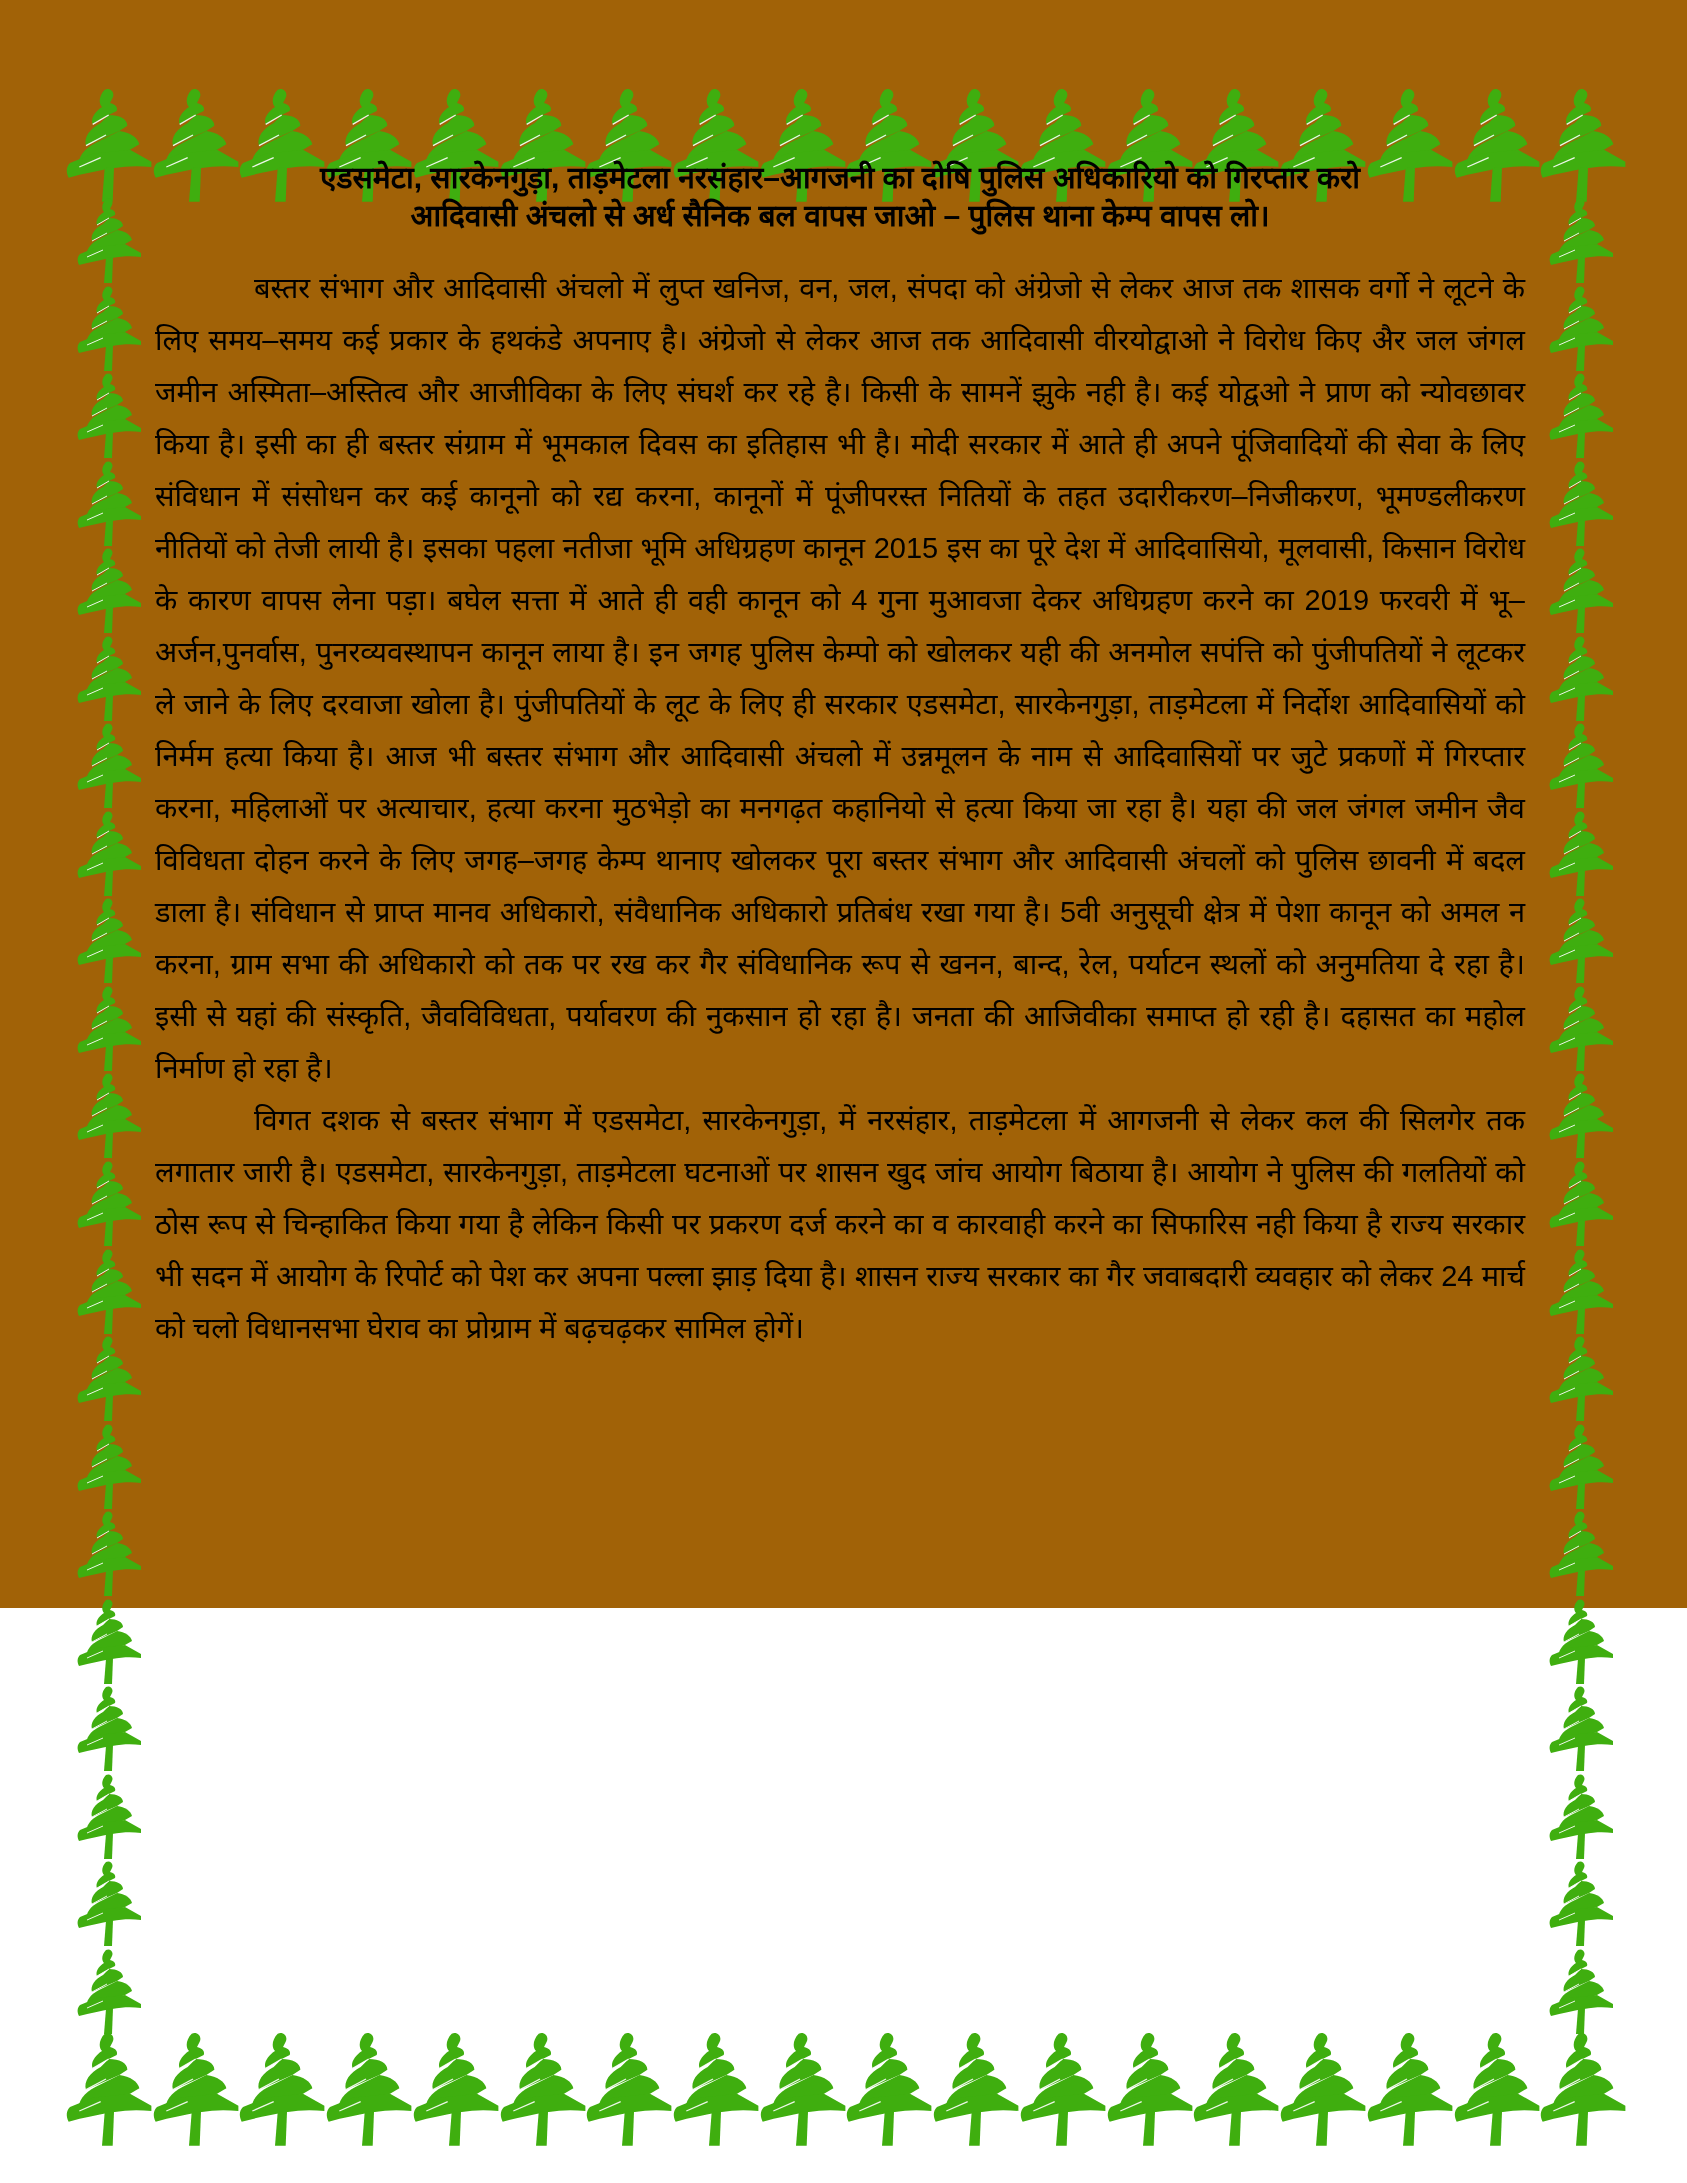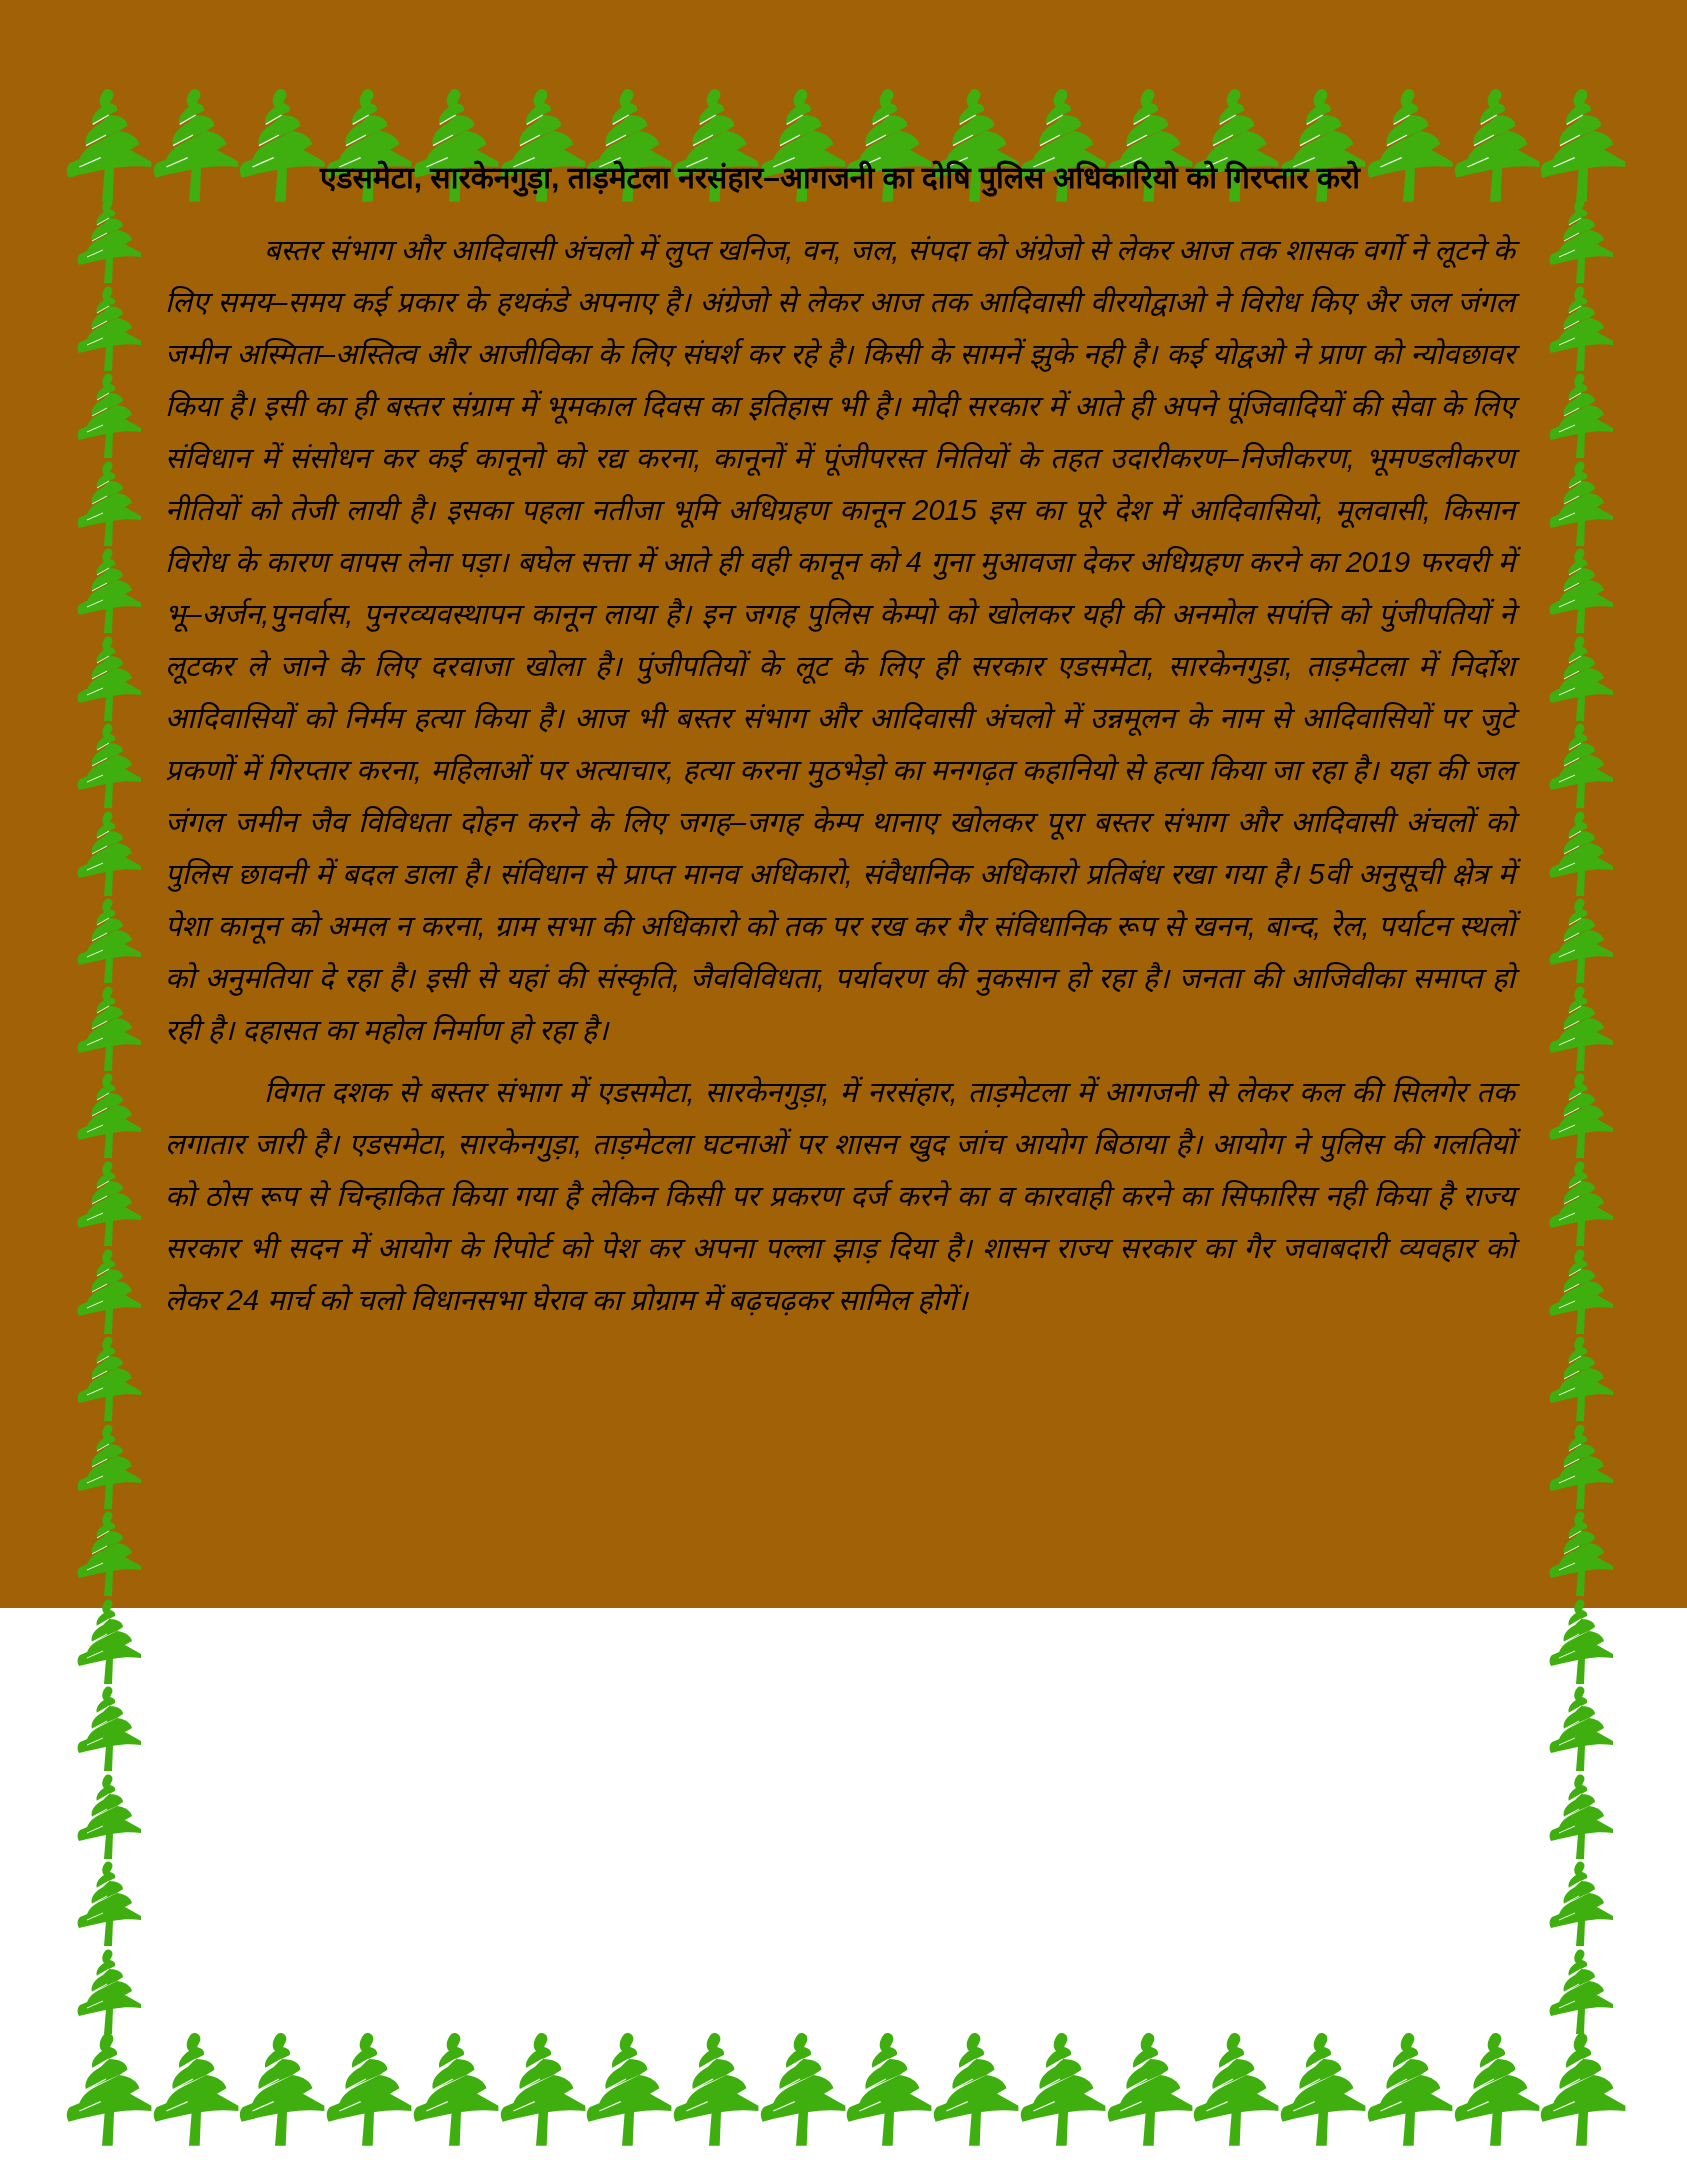--- a/index.html
+++ b/index.html
@@ -12,21 +12,21 @@
   .border-col { flex-direction: column; width: 87px; top: 198px; height: 1836px; justify-content: space-between; }
   .border-col.left { left: 66px; }
   .border-col.right { left: 1538px; }
   .tree { width: 87px; height: 85px; display: block; }
   .border-row .tree { height: 114px; }
   .content { position: absolute; left: 155px; top: 159px; width: 1370px; color: #000; font-family: "Liberation Sans", "DejaVu Sans", sans-serif; }
   .heading { text-align: center; font-weight: bold; font-size: 30px; line-height: 38px; margin: 0; }
   .heading p { margin: 0; }
   .heading .h1 { line-height: 38px; }
   .body { margin-top: 26.5px; font-size: 29px; line-height: 52px; text-align: justify; }
-  .body p { margin: 10px; font-style: italic; }
+  .body p { margin: 0; }
   .body .indent { text-indent: 99px; }
 </style>
 </head>
 <body>
 
 <div class="page">
 
   <div class="border-row top" id="border-top">
       <svg class="tree" viewBox="0 0 130 170" xmlns="http://www.w3.org/2000/svg">
     <g fill="#3fae0f">
@@ -1124,20 +1124,21 @@
       <path d="M40 54 L64 40"></path>
       <path d="M30 86 L60 70"></path>
       <path d="M20 118 L52 104"></path>
     </g>
   </svg>
     </div>
 
   <div class="content">
     <div class="heading">
       <p class="h1">एडसमेटा, सारकेनगुड़ा, ताड़मेटला नरसंहार–आगजनी का दोषि पुलिस अधिकारियो को गिरप्तार करो</p>
+      <p>आदिवासी अंचलो से अर्ध सैनिक बल वापस जाओ – पुलिस थाना केम्प वापस लो।</p>
     </div>
     <div class="body">
       <p class="indent">बस्तर संभाग और आदिवासी अंचलो में लुप्त खनिज, वन, जल, संपदा को अंग्रेजो से लेकर आज तक शासक वर्गो ने लूटने के लिए समय–समय कई प्रकार के हथकंडे अपनाए है। अंग्रेजो से लेकर आज तक आदिवासी वीरयोद्वाओ ने विरोध किए अैर जल जंगल जमीन अस्मिता–अस्तित्व और आजीविका के लिए संघर्श कर रहे है। किसी के सामनें झुके नही है। कई योद्वओ ने प्राण को न्योवछावर किया है। इसी  का ही बस्तर संग्राम में भूमकाल दिवस का इतिहास भी है। मोदी सरकार में आते ही अपने पूंजिवादियों की सेवा के लिए संविधान में संसोधन कर कई कानूनो को रद्य करना, कानूनों में पूंजीपरस्त नितियों के तहत उदारीकरण–निजीकरण, भूमण्डलीकरण नीतियों को तेजी लायी है। इसका पहला नतीजा भूमि अधिग्रहण कानून 2015 इस का पूरे देश में आदिवासियो, मूलवासी, किसान विरोध के कारण वापस लेना पड़ा। बघेल सत्ता में आते ही वही कानून को 4 गुना मुआवजा देकर अधिग्रहण करने का 2019 फरवरी में भू–अर्जन,पुनर्वास, पुनरव्यवस्थापन कानून लाया है।  इन जगह पुलिस केम्पो को खोलकर यही की अनमोल सपंत्ति को पुंजीपतियों ने लूटकर ले जाने के लिए दरवाजा खोला है। पुंजीपतियों के लूट के लिए ही सरकार एडसमेटा, सारकेनगुड़ा, ताड़मेटला में निर्दोश आदिवासियों को निर्मम हत्या किया है। आज भी बस्तर संभाग और आदिवासी अंचलो में उन्नमूलन के नाम से आदिवासियों पर जुटे प्रकणों में गिरप्तार करना, महिलाओं पर अत्याचार, हत्या करना मुठभेड़ो का मनगढ़त कहानियो से हत्या किया जा रहा है।  यहा की जल जंगल जमीन जैव विविधता दोहन करने के लिए जगह–जगह केम्प थानाए खोलकर पूरा बस्तर संभाग और आदिवासी अंचलों को पुलिस छावनी में बदल डाला है। संविधान से प्राप्त मानव अधिकारो, संवैधानिक अधिकारो प्रतिबंध रखा गया है। 5वी अनुसूची क्षेत्र में पेशा कानून को अमल न करना, ग्राम सभा की अधिकारो को तक पर रख कर गैर संविधानिक रूप से खनन, बान्द, रेल, पर्याटन स्थलों को अनुमतिया दे रहा है। इसी से यहां की संस्कृति, जैवविविधता, पर्यावरण की नुकसान हो रहा है। जनता की आजिवीका समाप्त हो रही है। दहासत का महोल निर्माण हो रहा है।</p>
       <p class="indent">विगत दशक से बस्तर संभाग में एडसमेटा, सारकेनगुड़ा, में नरसंहार, ताड़मेटला में आगजनी से लेकर कल की सिलगेर तक लगातार जारी है। एडसमेटा, सारकेनगुड़ा, ताड़मेटला घटनाओं पर   शासन खुद जांच आयोग बिठाया है। आयोग ने पुलिस की गलतियों को ठोस रूप से चिन्हाकित किया गया है लेकिन किसी पर प्रकरण दर्ज करने का व कारवाही करने का सिफारिस नही किया है राज्य सरकार भी सदन में आयोग के रिपोर्ट को पेश कर अपना पल्ला झाड़ दिया है।   शासन राज्य सरकार का गैर जवाबदारी व्यवहार को लेकर 24 मार्च को चलो विधानसभा घेराव का प्रोग्राम में बढ़चढ़कर सामिल होगें।</p>
     </div>
   </div>
 </div>
 
 
 </body></html>

